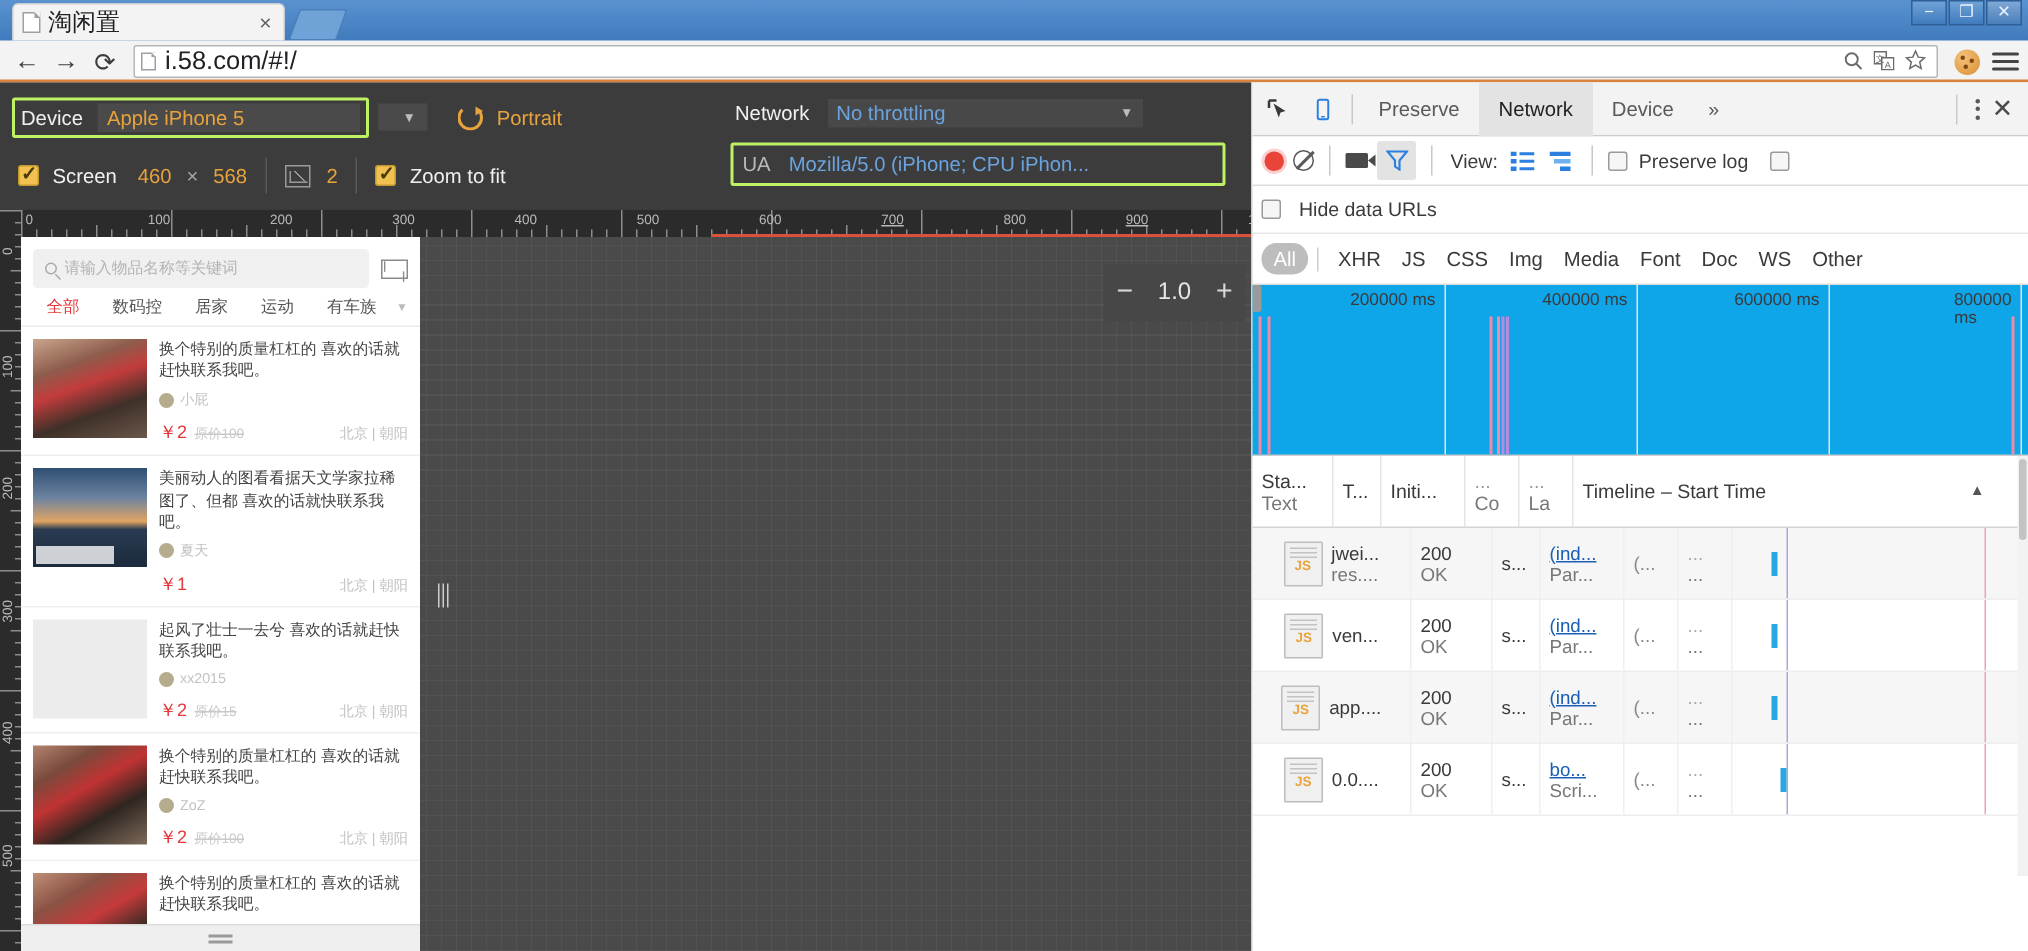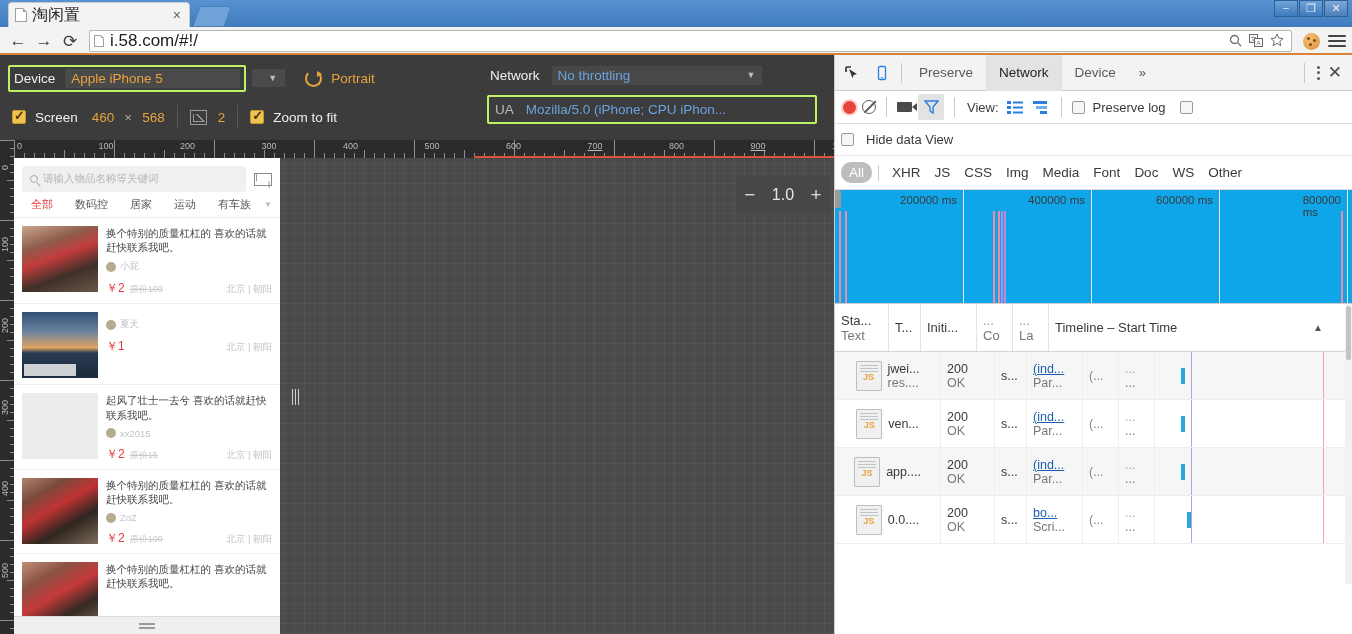--- a/index.html
+++ b/index.html
@@ -703,20 +703,21 @@
                 <span class="m-orig">原价100</span>
                 <span class="m-loc">北京  |  朝阳</span>
               </div>
             </div>
           </div>
           <div class="m-item">
             <div class="m-thumb th2">
               <div class="th2-cap"></div>
             </div>
             <div class="m-info">
+              <div class="m-title">美丽动人的图看看据天文学家拉稀图了、但都 喜欢的话就快联系我吧。</div>
               <div class="m-user">
                 <span class="m-avatar"></span>
                 <span class="m-uname">夏天</span>
               </div>
               <div class="m-bottom">
                 <span class="m-price">￥1</span>
                 <span class="m-loc">北京  |  朝阳</span>
               </div>
             </div>
           </div>
@@ -840,21 +841,21 @@
           </svg>
       </span>
       <span class="dt-divider"></span>
       <span class="chk-box"></span>
       <span class="dt-label">Preserve log</span>
       <span class="chk-box" style="margin-left:8px;"></span>
     </div>
 
     <div class="dt-filterbar">
       <span class="chk-box"></span>
-      <span class="dt-label">Hide data View</span>
+      <span class="dt-label">Hide data URLs</span>
     </div>
 
     <div class="dt-typebar" id="type-bar">
         <span class="type-pill active">All</span>
         <span class="type-sep"></span>
         <span class="type-item">XHR</span>
         <span class="type-item">JS</span>
         <span class="type-item">CSS</span>
         <span class="type-item">Img</span>
         <span class="type-item">Media</span>

